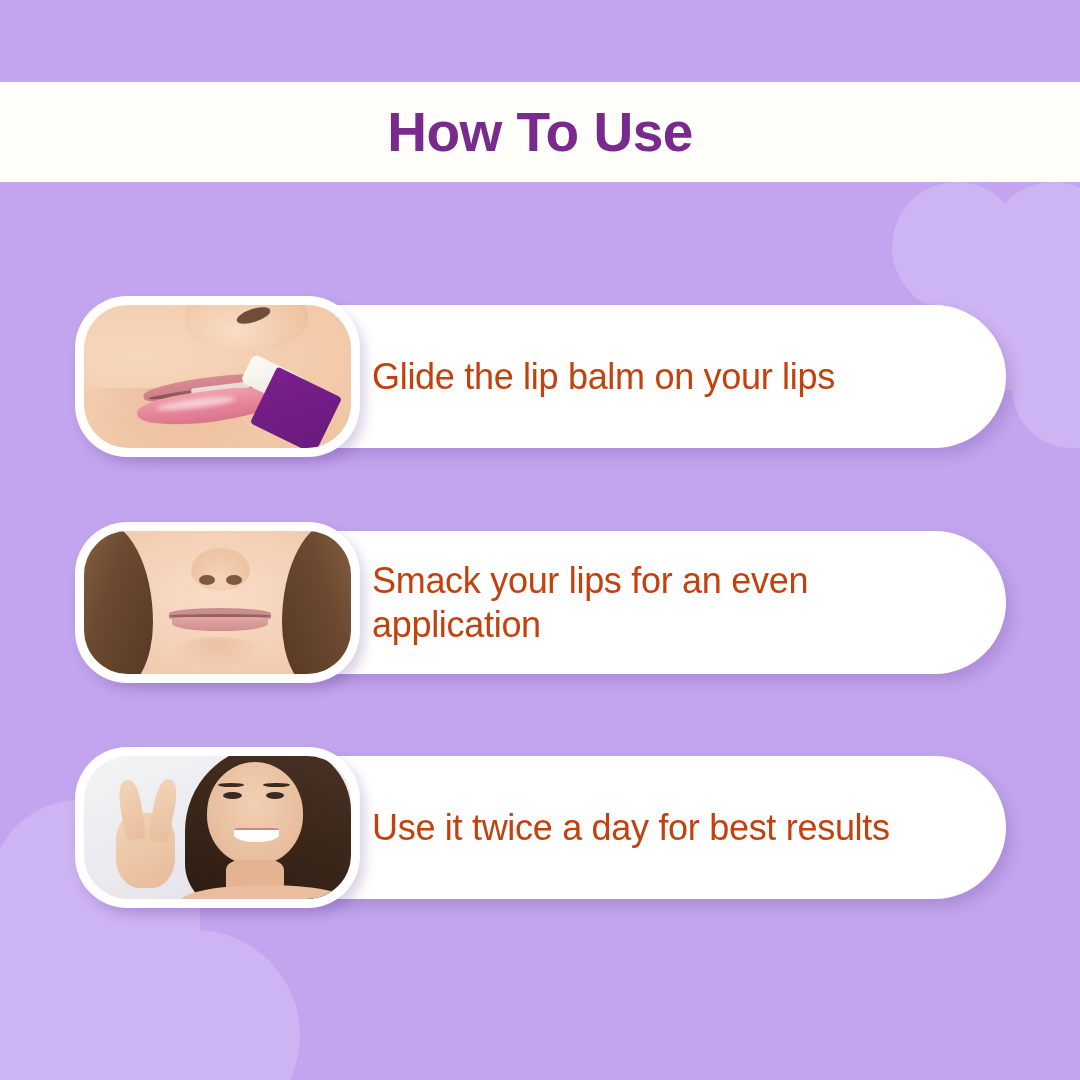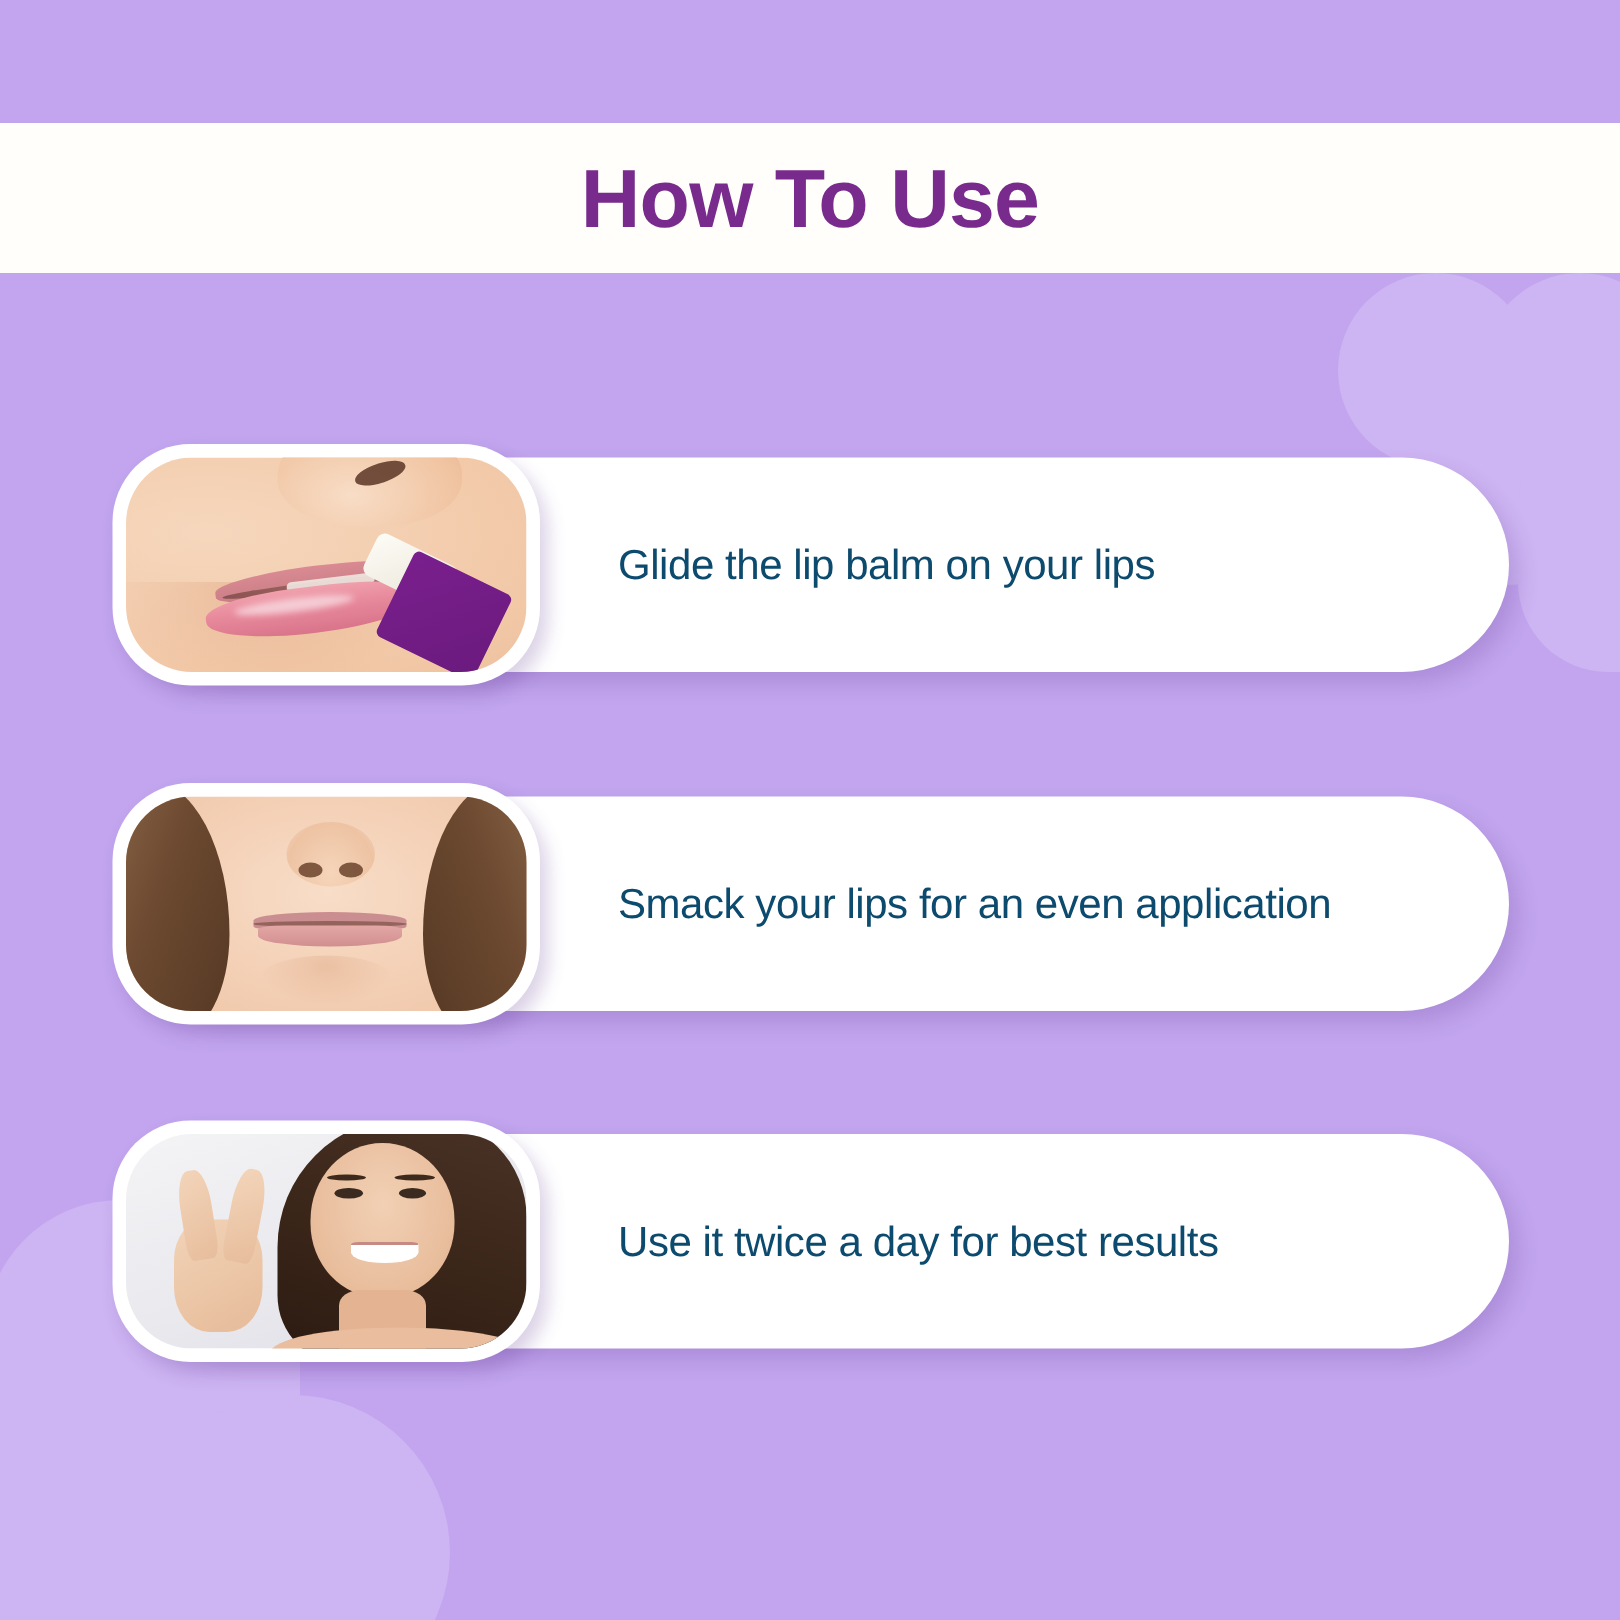--- a/index.html
+++ b/index.html
@@ -101,26 +101,25 @@
     border-radius: 72px;
     box-shadow: 6px 8px 14px rgba(92, 52, 140, 0.20);
     display: flex;
     align-items: center;
   }
 
   .step-text {
     position: absolute;
     left: 294px;
     right: 40px;
-    font-size: 28px;
+    font-size: 36px;
     font-weight: 400;
-    color: #0c4a6e;
+    color: #c2410c;
     letter-spacing: -0.3px;
     line-height: 1.2;
-    margin-left: 40px;
   }
 
   
   .step-thumb {
     position: absolute;
     left: -3px;
     top: -9px;
     width: 285px;
     height: 161px;
     background: #ffffff;

